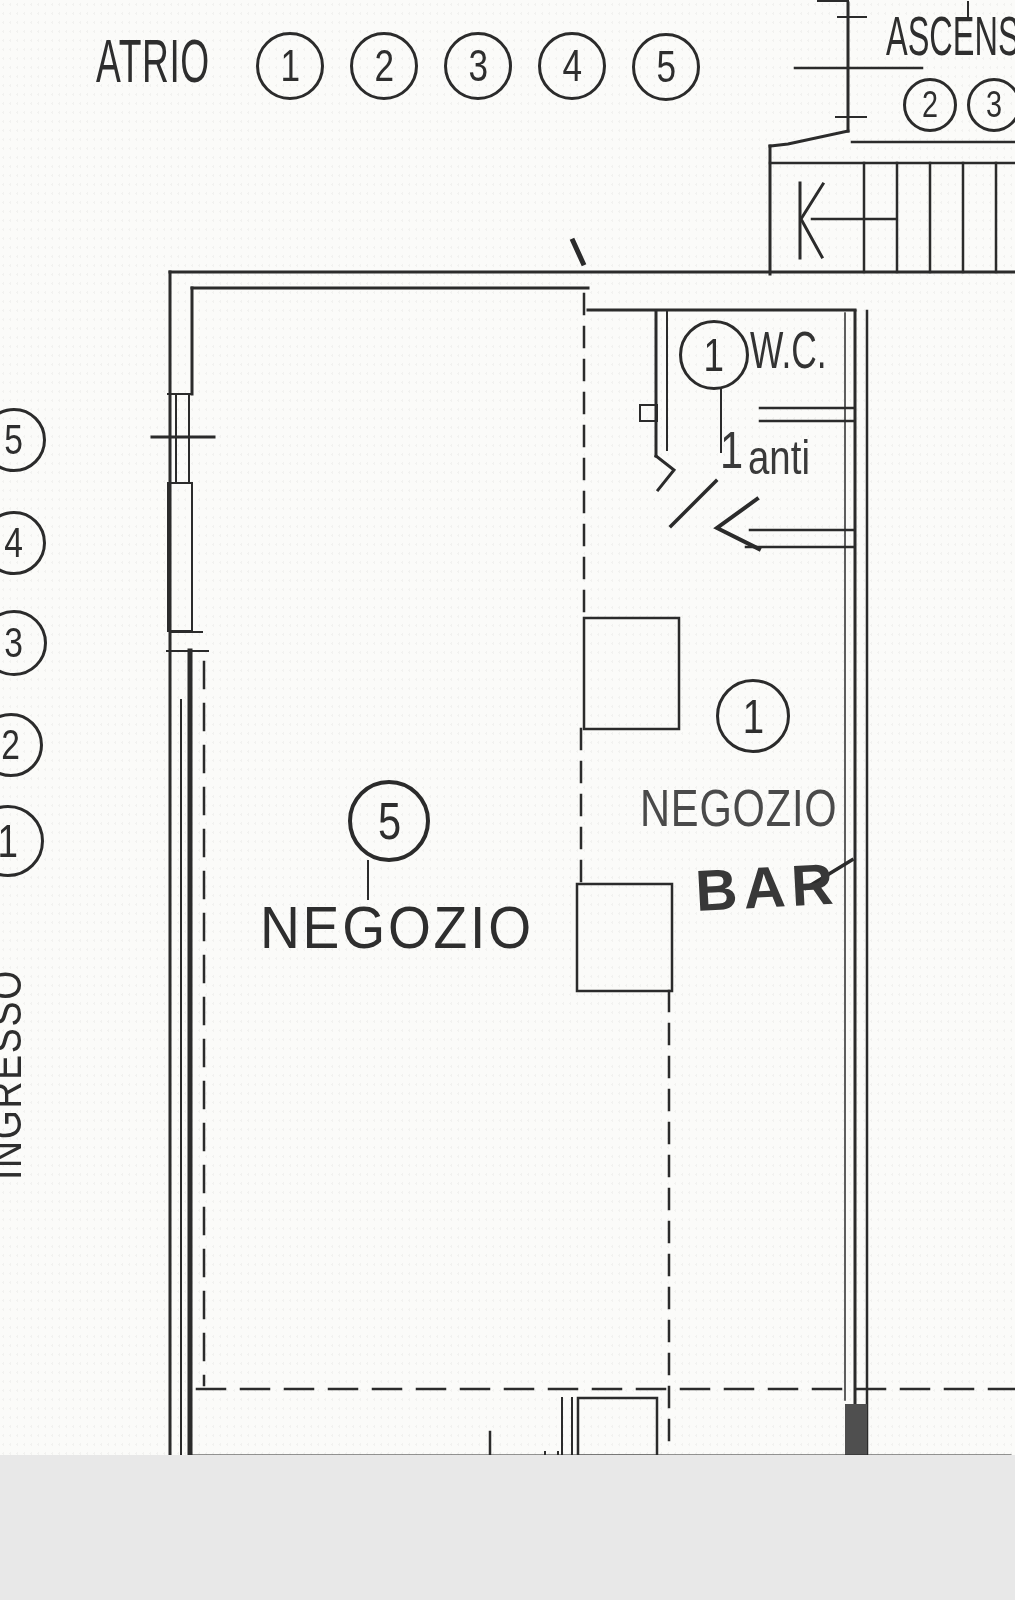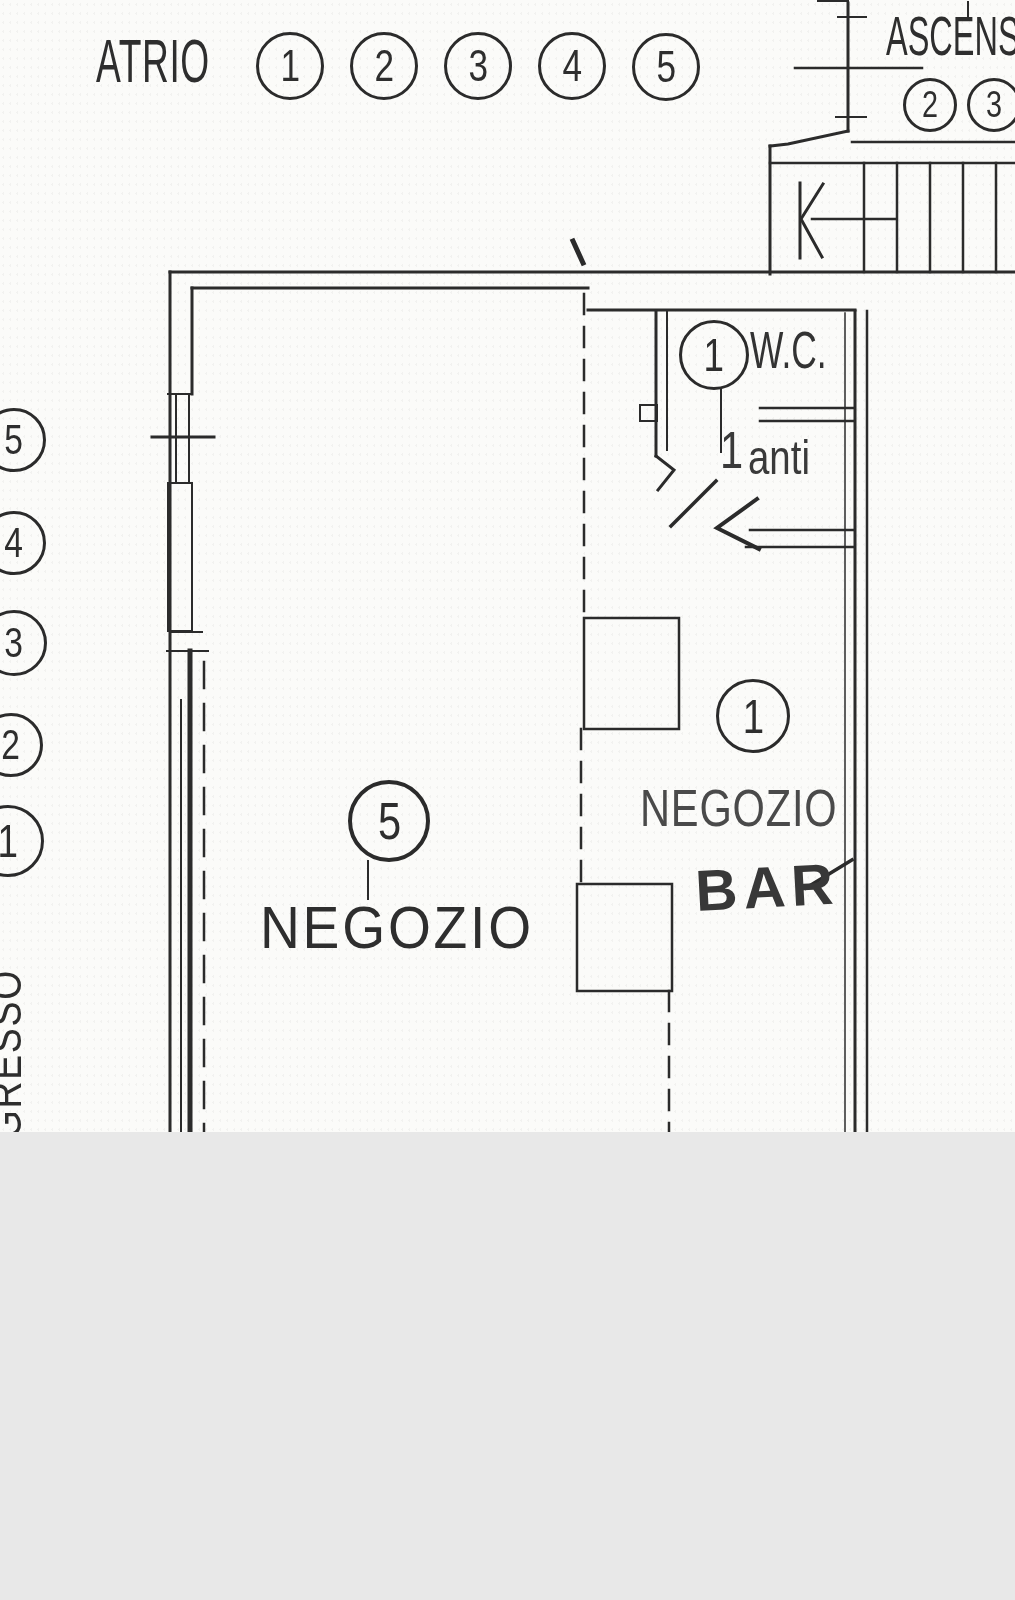--- a/index.html
+++ b/index.html
@@ -1,17 +1,17 @@
 <!DOCTYPE html>
 <html><head>
 <meta charset="utf-8">
 <style>
   html,body{margin:0;padding:0;background:#e8e8e8;}
   .plan{
-    position:relative;width:1015px;height:1132px;margin:0 auto;
+    position:relative;width:1015px;height:1455px;margin:0 auto;
     background-color:#fbfbf9;
     background-image:radial-gradient(rgba(0,0,0,0.035) 1px, transparent 1px);
     background-size:7px 9px;
     overflow:hidden;
     font-family:"Liberation Sans", sans-serif;
     color:#2e2e2e;
   }
   .plan svg{position:absolute;left:0;top:0;}
   .plan svg path, .plan svg rect.o{stroke:#2b2b2b;fill:none;stroke-linecap:square;}
   .lbl{position:absolute;white-space:nowrap;line-height:1;transform-origin:left top;}

